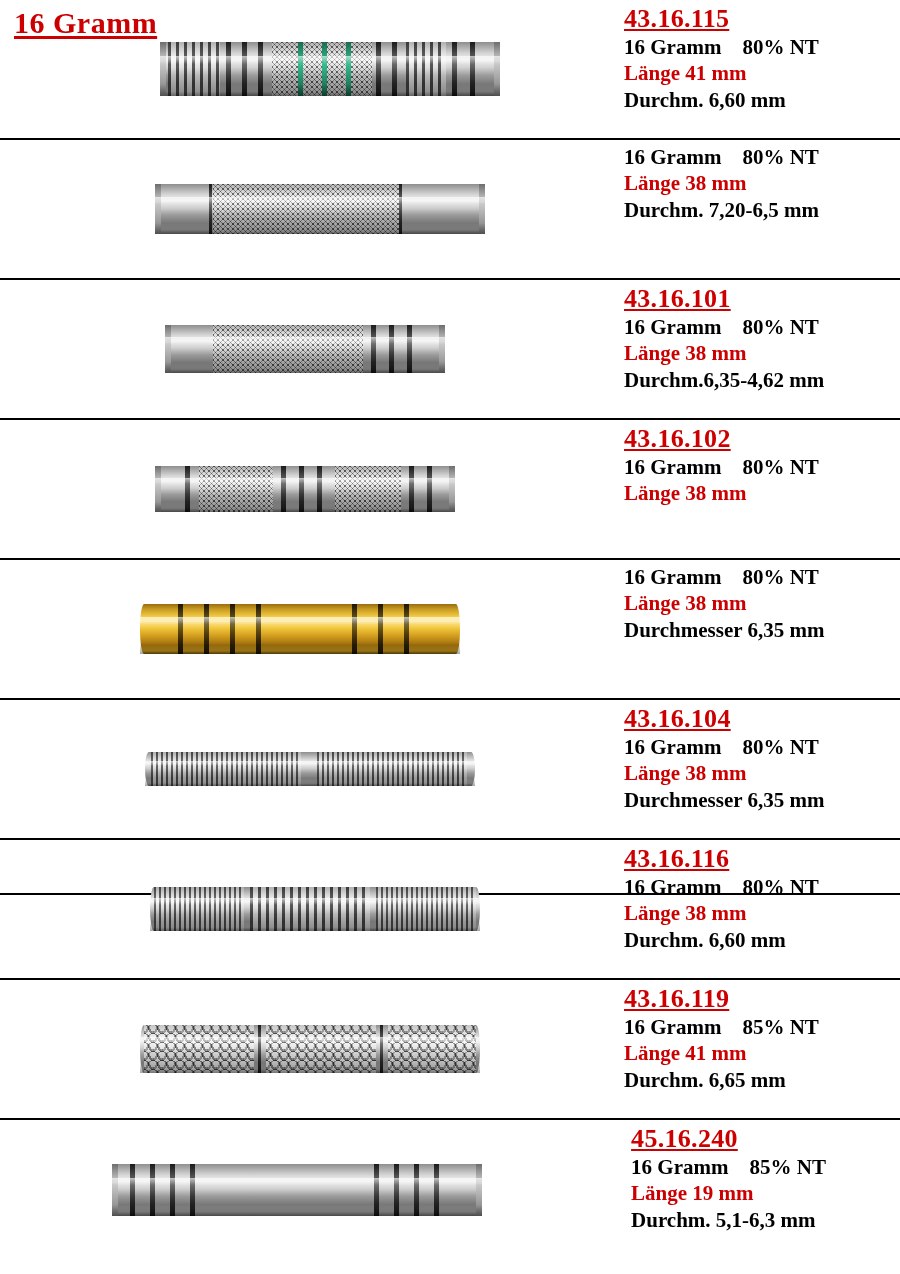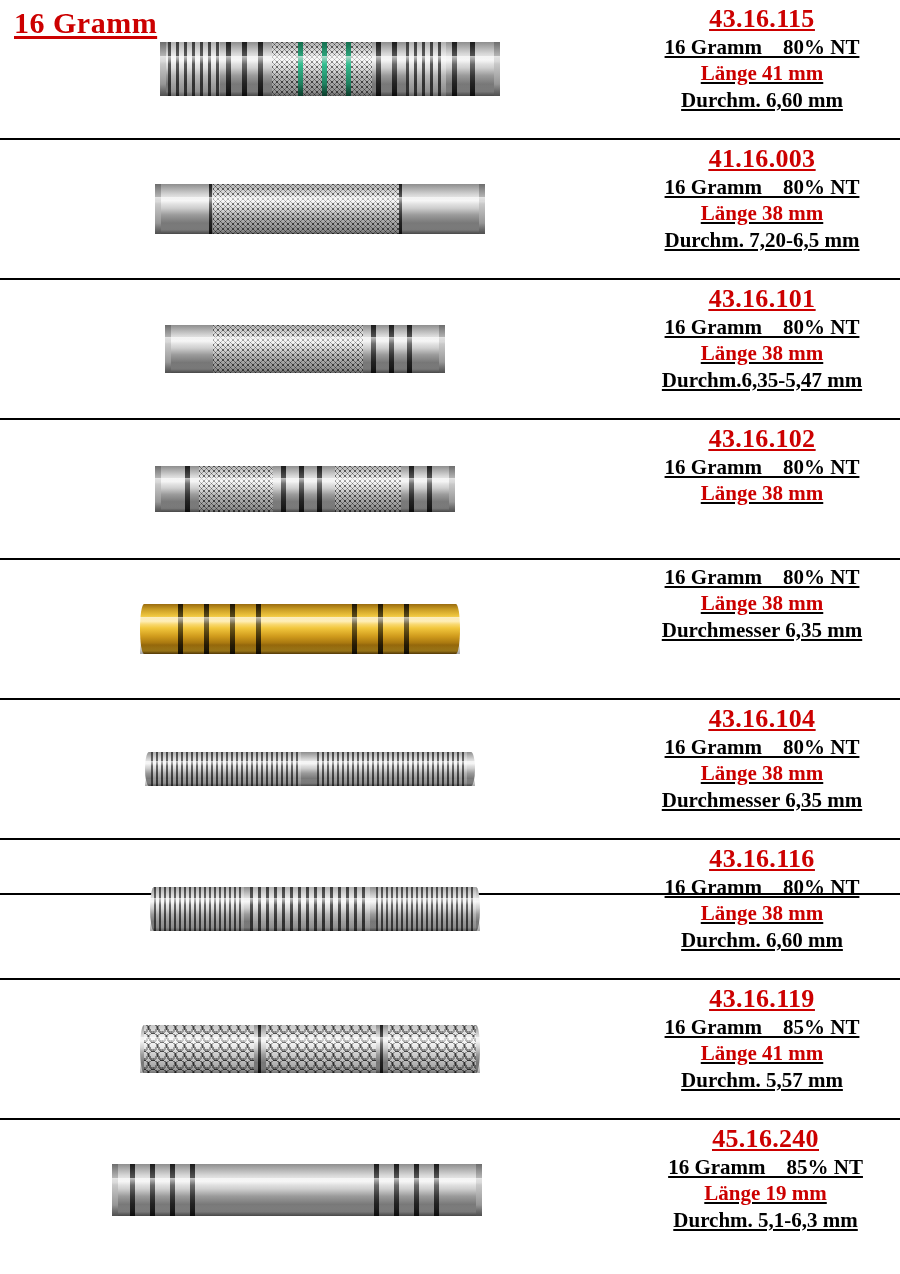--- a/index.html
+++ b/index.html
@@ -13,21 +13,20 @@
     height: 1274px;
     font-family: "Liberation Serif", serif;
     color: #000000;
     overflow: hidden;
   }
   .page {
     position: relative;
     width: 900px;
     height: 895px;
     border-bottom: 2px solid #000;
-    text-align: center;
   }
   .row {
     position: relative;
     display: flex;
     align-items: stretch;
     border-bottom: 2px solid #000000;
     height: 140px;
     overflow: hidden;
   }
   .row-left {
@@ -37,21 +36,20 @@
     align-items: center;
     justify-content: center;
   }
   .row-right {
     width: 280px;
     padding-top: 4px;
     padding-left: 4px;
     display: flex;
     flex-direction: column;
     justify-content: flex-start;
-    text-decoration: underline;
   }
   .title {
     position: absolute;
     left: 14px;
     top: 6px;
     font-size: 30px;
     font-weight: bold;
     color: #cc0000;
     text-decoration: underline;
     text-decoration-color: #cc0000;
@@ -218,21 +216,20 @@
         <div class="cap" style="left:0;"></div>
         <div class="knurl" style="left:58px;width:186px;"></div>
         <div class="ring thin" style="left:54px;"></div>
         <div class="ring thin" style="left:244px;"></div>
         <div class="cap" style="right:0;"></div>
         <div class="gloss"></div>
         <div class="shade-bot"></div>
       </div>
     </div>
     <div class="row-right">
-      <div class="code">41.16.003</div>
       <div class="spec">16 Gramm    80% NT</div>
       <div class="spec-red">Länge 38 mm</div>
       <div class="spec">Durchm. 7,20-6,5 mm</div>
     </div>
   </div>
 
   <div class="row">
     <div class="row-left">
       <div class="barrel" style="width:280px;height:48px;margin-left:-10px;">
         <div class="b-body steel"></div>
@@ -243,21 +240,21 @@
         <div class="ring" style="left:242px;"></div>
         <div class="cap" style="right:0;"></div>
         <div class="gloss"></div>
         <div class="shade-bot"></div>
       </div>
     </div>
     <div class="row-right">
       <div class="code">43.16.101</div>
       <div class="spec">16 Gramm    80% NT</div>
       <div class="spec-red">Länge 38 mm</div>
-      <div class="spec">Durchm.6,35-5,47 mm</div>
+      <div class="spec">Durchm.6,35-4,62 mm</div>
     </div>
   </div>
 
   <div class="row">
     <div class="row-left">
       <div class="barrel" style="width:300px;height:46px;margin-left:-10px;">
         <div class="b-body steel"></div>
         <div class="cap" style="left:0;"></div>
         <div class="ring" style="left:30px;"></div>
         <div class="knurl" style="left:44px;width:74px;"></div>
@@ -348,21 +345,21 @@
         <div class="ring thin" style="left:240px;"></div>
         <div class="diamond" style="left:248px;width:88px;"></div>
         <div class="gloss"></div>
         <div class="shade-bot"></div>
       </div>
     </div>
     <div class="row-right">
       <div class="code">43.16.119</div>
       <div class="spec">16 Gramm    85% NT</div>
       <div class="spec-red">Länge 41 mm</div>
-      <div class="spec">Durchm. 5,57 mm</div>
+      <div class="spec">Durchm. 6,65 mm</div>
     </div>
   </div>
 
   <div class="row" style="border-bottom:none;gap:23px;">
     <div class="row-left">
       <div class="barrel" style="width:370px;height:52px;margin-left:-10px;">
         <div class="b-body steel"></div>
         <div class="cap" style="left:0;"></div>
         <div class="ring" style="left:18px;"></div>
         <div class="ring" style="left:38px;"></div>

